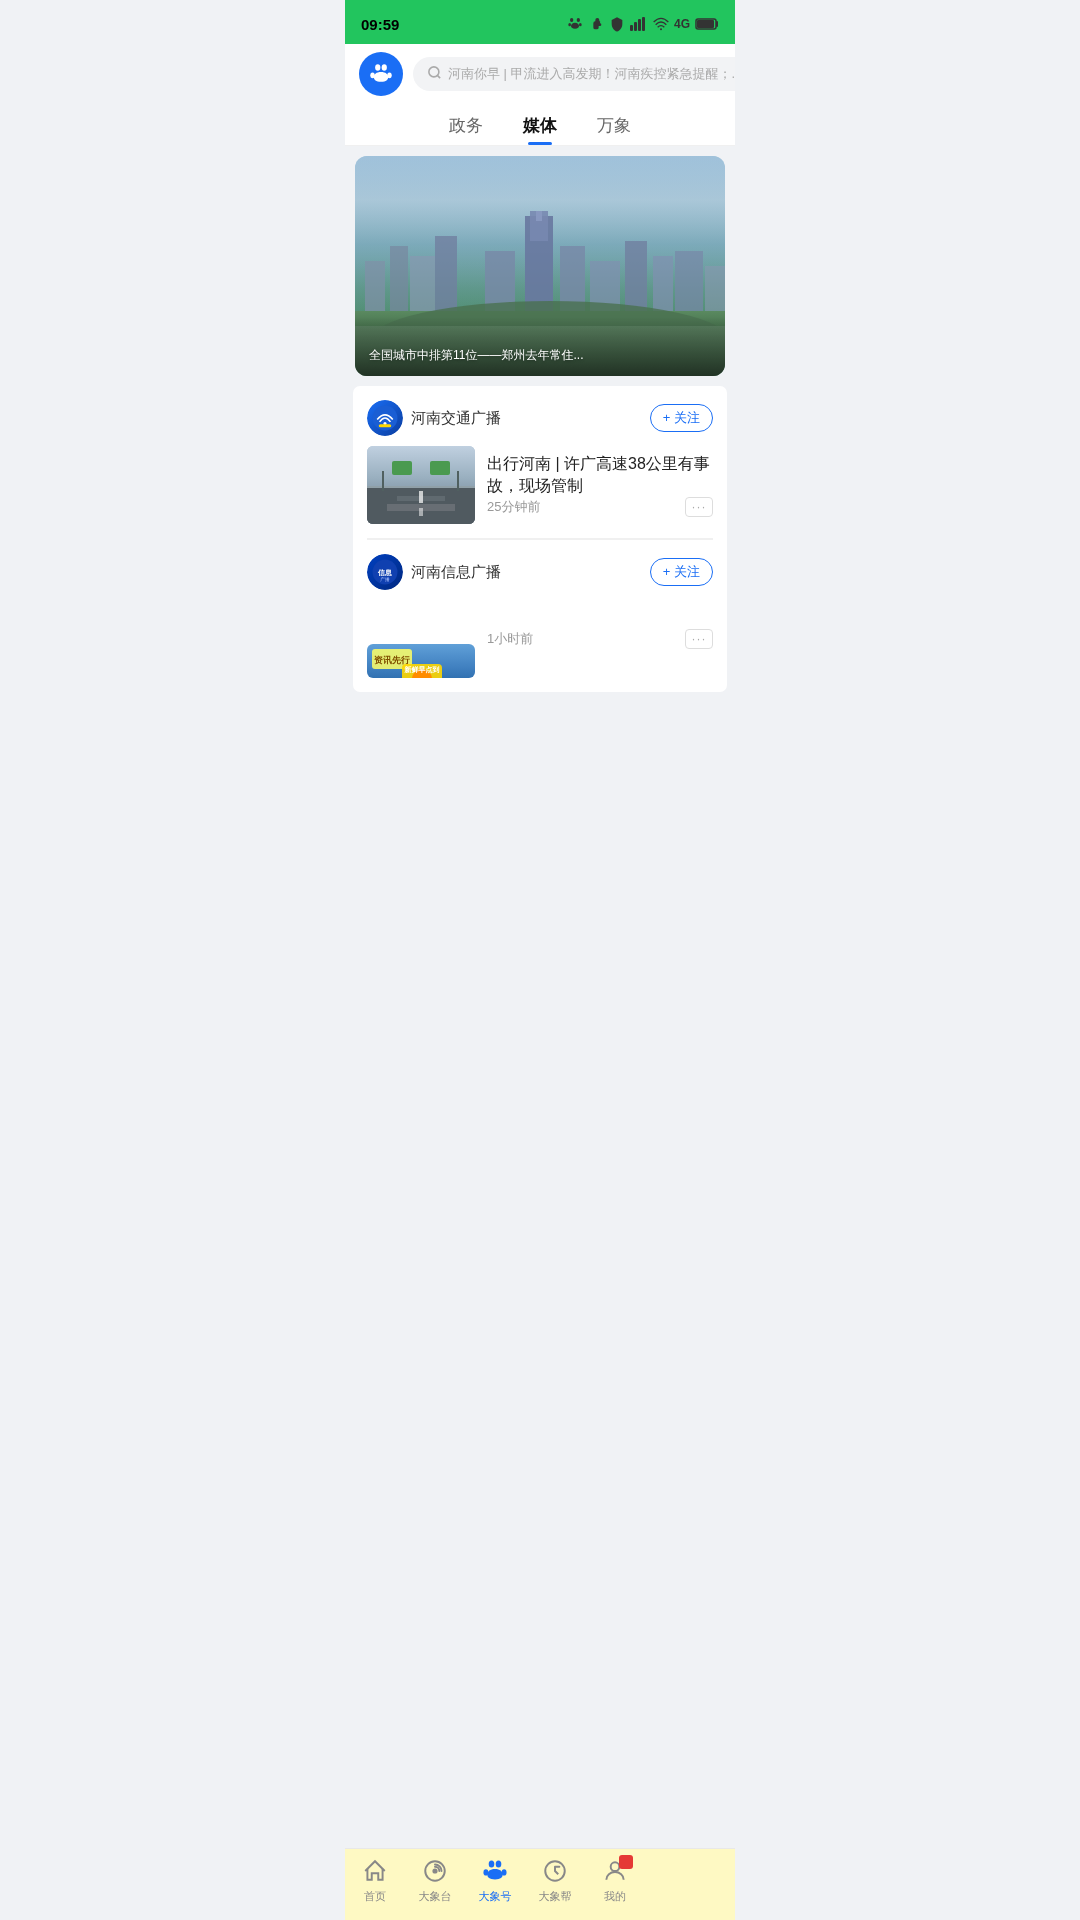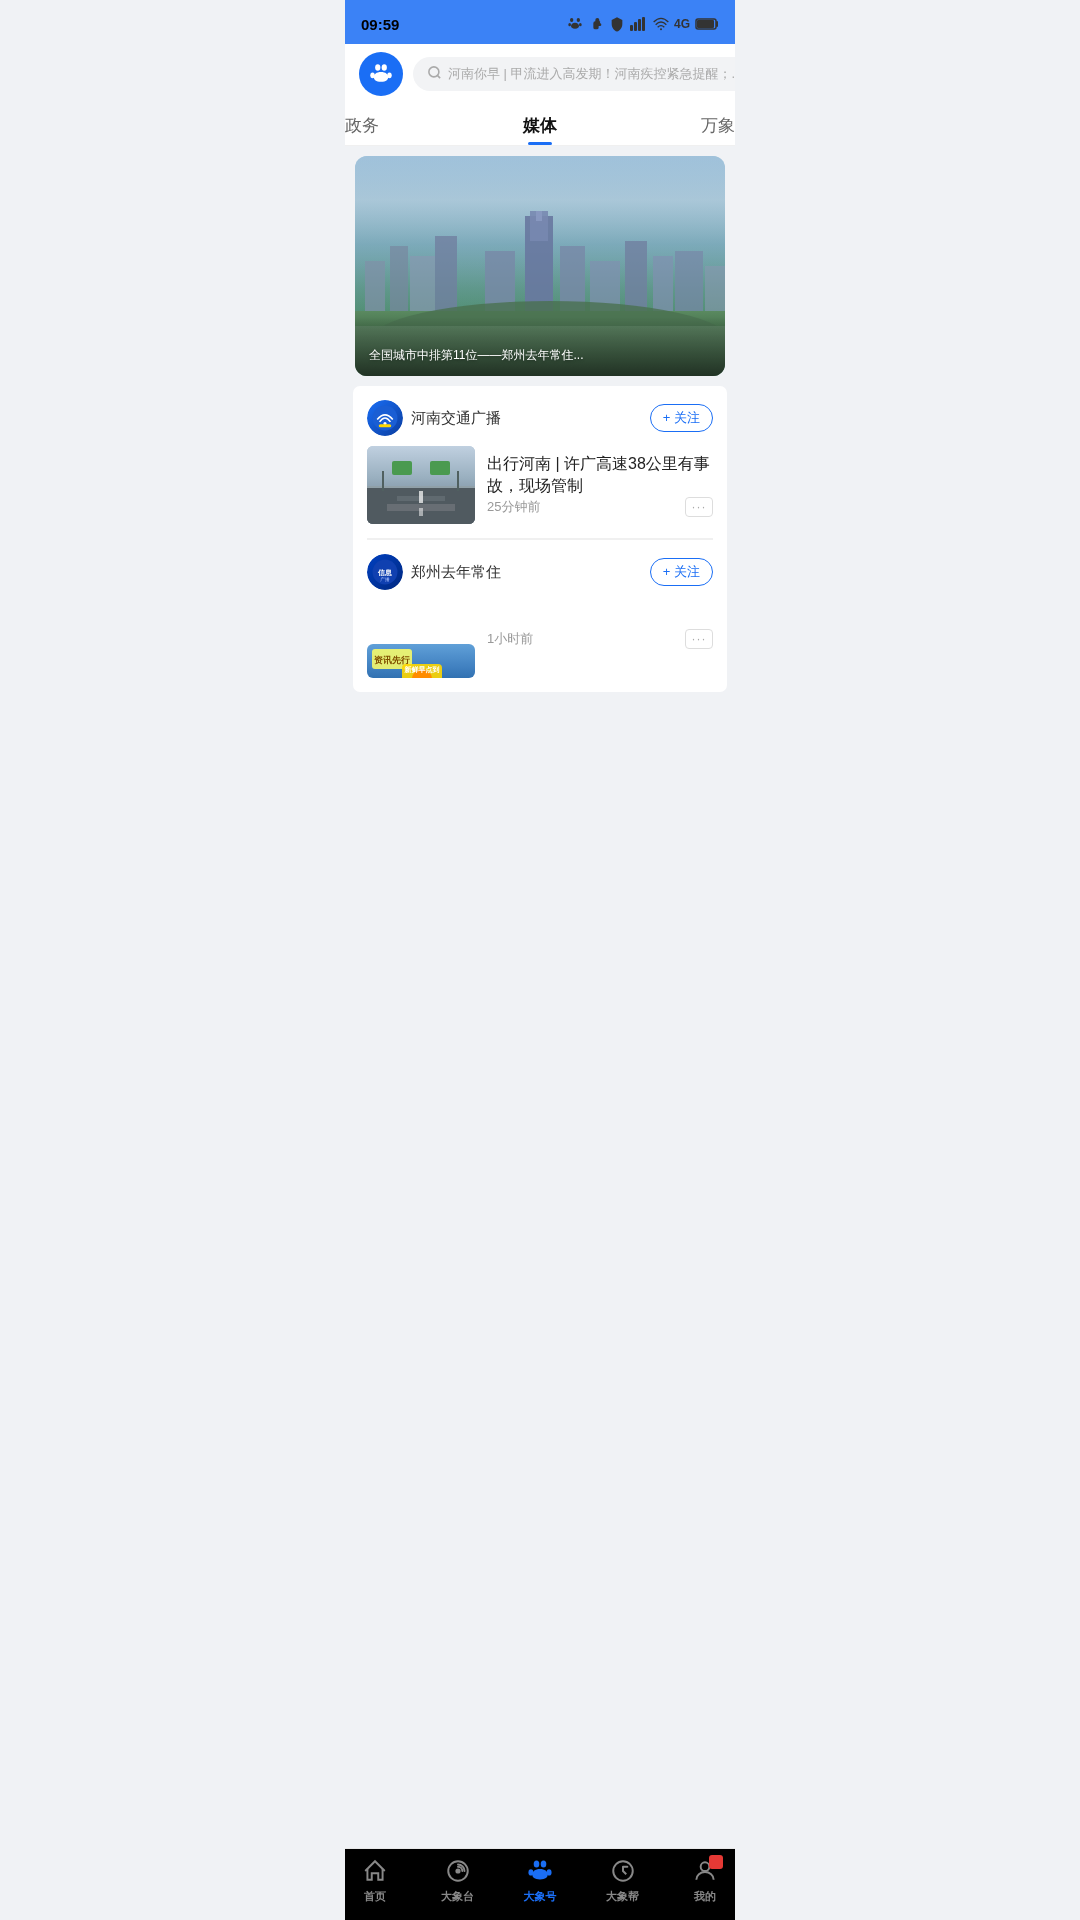--- a/index.html
+++ b/index.html
@@ -9,21 +9,21 @@
       background: #f0f2f5;
       width: 390px;
       margin: 0 auto;
       min-height: 100vh;
       position: relative;
       overflow-x: hidden;
     }
 
     
     .status-bar {
-      background: #3b82f6;
+      background: #22c55e;
       display: flex;
       justify-content: space-between;
       align-items: center;
       padding: 10px 16px 6px;
       height: 44px;
     }
     .status-time {
       font-size: 15px;
       font-weight: 600;
       color: #000;
@@ -76,21 +76,21 @@
       color: #aaa;
       white-space: nowrap;
       overflow: hidden;
       text-overflow: ellipsis;
     }
 
     
     .tabs {
       background: #fff;
       display: flex;
-      justify-content: space-between;
+      justify-content: center;
       gap: 40px;
       padding: 8px 0 0;
       border-bottom: 1px solid #f0f0f0;
     }
     .tab-item {
       font-size: 17px;
       color: #666;
       padding-bottom: 8px;
       position: relative;
       cursor: pointer;
@@ -272,28 +272,27 @@
       margin: 0 14px;
     }
 
     
     .bottom-nav {
       position: fixed;
       bottom: 0;
       left: 50%;
       transform: translateX(-50%);
       width: 390px;
-      background: #000000;
+      background: #fef9c3;
       border-top: 1px solid #e8e8e8;
       display: flex;
-      justify-content: space-between;
+      justify-content: flex-start;
       align-items: center;
       padding: 8px 0 16px;
       z-index: 100;
-      font-weight: bold;
     }
     .nav-item {
       display: flex;
       flex-direction: column;
       align-items: center;
       gap: 4px;
       cursor: pointer;
       min-width: 60px;
     }
     .nav-icon {
@@ -523,21 +522,21 @@
         <div class="media-info">
           <div class="media-avatar">
             <div style="width:36px;height:36px;border-radius:50%;background:linear-gradient(135deg,#0040c0,#002880);display:flex;align-items:center;justify-content:center;">
               <svg width="28" height="28" viewBox="0 0 36 36" fill="white">
                 <circle cx="18" cy="18" r="16" fill="#1040b0"></circle>
                 <text x="18" y="22" text-anchor="middle" font-size="9" fill="white" font-weight="bold">信息</text>
                 <text x="18" y="30" text-anchor="middle" font-size="6" fill="#aac0ff">广播</text>
               </svg>
             </div>
           </div>
-          <span class="media-name">郑州去年常住</span>
+          <span class="media-name">河南信息广播</span>
         </div>
         <button class="follow-btn">+ 关注</button>
       </div>
       <div class="news-item" style="border-bottom:none;">
         <div class="news-thumb">
 
           <div style="width:108px;height:78px;background:linear-gradient(180deg,#60a0d8 0%,#4080c0 30%,#2060a0 60%, #1040a0 100%);border-radius:6px;position:relative;overflow:hidden;margin-top:44px;">
             <svg width="108" height="78" viewBox="0 0 108 78">
 
               <rect x="5" y="5" width="40" height="20" rx="3" fill="rgba(255,255,100,0.85)"></rect>

